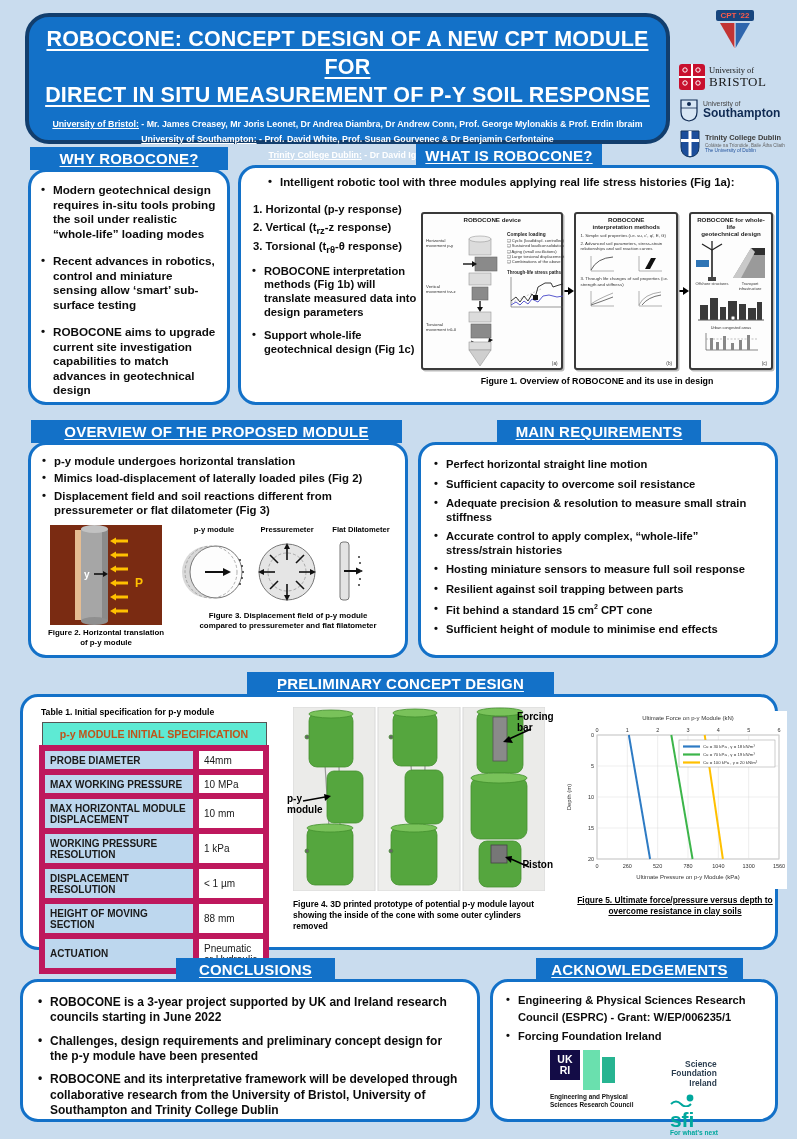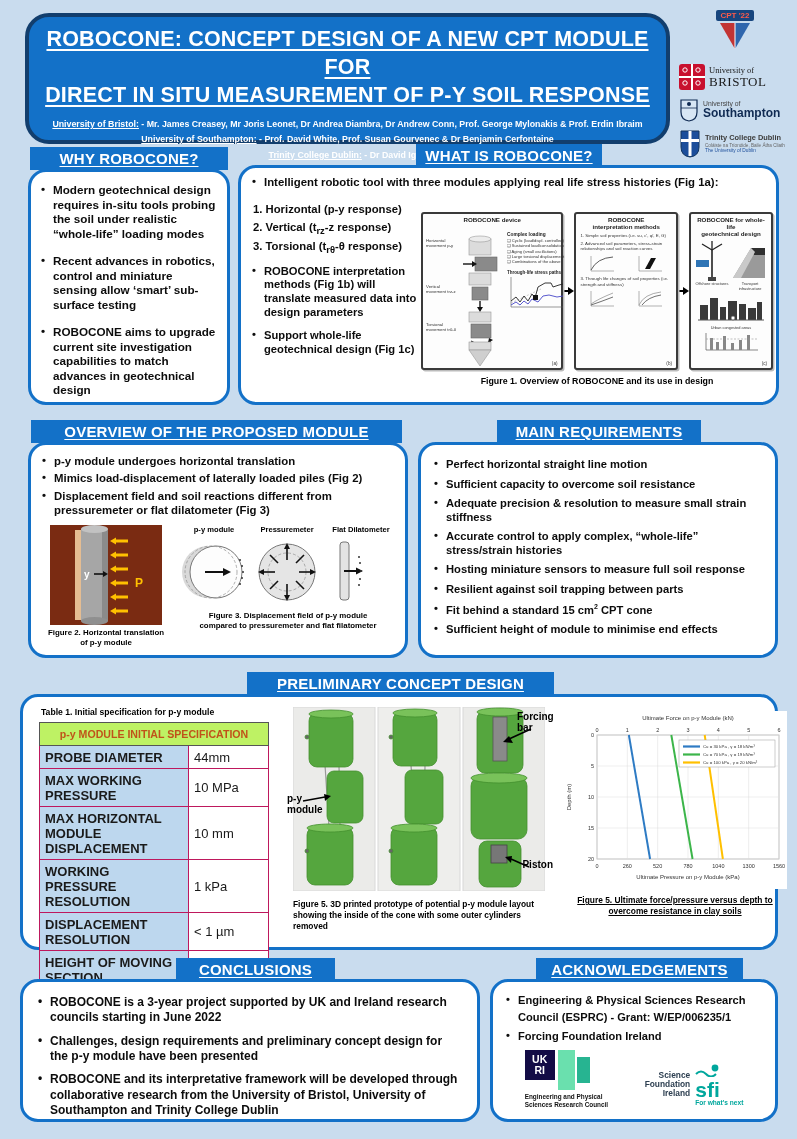--- a/index.html
+++ b/index.html
@@ -27,21 +27,21 @@
   
   .sbox{position:absolute;background:#fff;border:3px solid #1371c8;border-radius:18px;box-sizing:border-box;}
   .shead{position:absolute;background:#1371c8;color:#fff;font-weight:bold;text-align:center;text-decoration:underline;text-underline-offset:2px;z-index:3;padding:3px 4px;box-sizing:border-box;font-size:15px;letter-spacing:.2px;}
   .blist{list-style:none;margin:0;padding:0;}
   .blist li{position:relative;padding-left:13px;font-weight:bold;color:#0c0c0c;}
   .blist li::before{content:"•";position:absolute;left:1px;top:-1px;}
   #h-why{left:30px;top:147px;width:198px;}
   #b-why{left:28px;top:169px;width:202px;height:236px;padding:11px 8px 6px 9px;}
   #b-why li{font-size:11.7px;line-height:1.24;margin-bottom:13px;}
   #h-what{left:416px;top:144px;width:186px;}
-  #b-what{left:238px;top:165px;width:541px;height:240px;padding:8px 10px;}
+  #b-what{left:238px;top:165px;width:541px;height:240px;padding:8px 26px;}
   #b-what .whatintro li{font-size:11.4px;line-height:1.2;}
   .whatleft{position:absolute;left:10px;top:32px;width:172px;}
   .numitem{font-weight:bold;font-size:11.3px;margin:3px 0 3px 2px;color:#0c0c0c;}
   .whatleft .blist{margin-top:10px;}
   .whatleft li{font-size:11.2px;line-height:1.22;margin-bottom:10px;}
   
   .f1wrap{position:absolute;left:180px;top:44px;width:352px;height:158px;display:flex;align-items:stretch;}
   .panel{border:2px solid #3a3a3a;border-radius:3px;background:#fdfdfd;box-shadow:1.5px 1.5px 0 #bbb;position:relative;box-sizing:border-box;padding:2px;}
   .panel-a{width:146px;}
   .panel-b{width:106px;}
@@ -78,48 +78,48 @@
   #h-req{left:497px;top:420px;width:204px;}
   #b-req{left:418px;top:442px;width:360px;height:216px;padding:13px 12px;}
   #b-req li{font-size:11.2px;line-height:1.18;margin-bottom:6.5px;}
   #b-req sup{font-size:7px;}
   
   #h-pcd{left:247px;top:672px;width:307px;}
   #b-pcd{left:20px;top:694px;width:758px;height:256px;}
   .tblwrap{position:absolute;left:16px;top:8px;width:242px;}
   .tblcap{font-size:8.6px;font-weight:bold;margin:2px 0 5px 2px;color:#000;}
   table.spec{border-collapse:collapse;width:230px;border:1.5px solid #444;}
-  table.spec th{background:#bef264;color:#c0531a;font-size:10.6px;padding:5px 2px;border:1px solid #555;text-align:center;}
-  table.spec td{border:1px solid #be185d;font-size:13px;padding:3.5px 5px;color:#1a1a1a;}
+  table.spec th{background:#5eead4;color:#c0531a;font-size:10.6px;padding:5px 2px;border:1px solid #555;text-align:center;}
+  table.spec td{border:6px solid #be185d;font-size:10px;padding:3.5px 5px;color:#1a1a1a;}
   td.tl{background:#bdd7ee;width:138px;font-weight:600;}
   td.tv{background:#fff;font-size:9.4px;}
   .f4wrap{position:absolute;left:270px;top:10px;width:260px;}
   .f4cap{font-size:8.4px;font-weight:bold;line-height:1.3;margin-top:4px;color:#000;}
   .f4-label{position:absolute;font-weight:bold;font-size:10px;color:#000;line-height:1.1;}
   .f4-forcing{right:-6px;top:4px;width:42px;}
   .f4-module{left:-6px;top:86px;width:40px;}
   .f4-piston{right:0px;top:152px;}
   .f5wrap{position:absolute;left:540px;top:14px;width:224px;text-align:center;text-decoration:underline;}
   .f5cap{font-size:8.4px;font-weight:bold;line-height:1.3;margin-top:2px;color:#000;text-align:center;}
   
   #h-con{left:176px;top:958px;width:159px;}
   #b-con{left:20px;top:979px;width:460px;height:143px;padding:13px 14px;}
   #b-con li{font-size:12px;line-height:1.28;margin-bottom:8px;}
   #h-ack{left:536px;top:958px;width:207px;}
   #b-ack{left:490px;top:979px;width:288px;height:143px;padding:10px 12px;}
   #b-ack li{font-size:11.1px;line-height:1.5;margin-bottom:3px;}
-  .acklogos{display:flex;justify-content:center;align-items:center;gap:20px;margin-top:5px;}
+  .acklogos{display:flex;justify-content:center;align-items:flex-start;gap:20px;margin-top:5px;}
   .ukri{width:100px;}
   .ukri-mark{display:flex;align-items:flex-start;}
   .ukri-sq{width:30px;height:30px;background:#130c46;color:#fff;display:flex;flex-direction:column;justify-content:center;align-items:center;font-size:10.5px;font-weight:bold;line-height:1;}
   .ukri-bars{display:flex;align-items:flex-start;margin-left:3px;gap:2px;}
   .ukri-b1{width:17px;height:40px;background:#6ae0ae;}
   .ukri-b2{width:13px;height:26px;background:#27b491;margin-top:7px;}
   .ukri-cap{font-size:6.4px;font-weight:bold;color:#111;line-height:1.3;margin-top:3px;width:96px;}
-  .sfi{display:flex;align-items:center;gap:5px;margin-top:10px;}
+  .sfi{display:flex;align-items:center;gap:5px;margin-top:10px;flex-direction:column;}
   .sfi-name{font-size:8.4px;font-weight:bold;color:#2c3e50;text-align:right;line-height:1.12;}
   .sfi-right{text-align:left;}
   .sfi-mark{font-size:21px;font-weight:bold;color:#00a79d;line-height:.85;}
   .sfi-tag{font-size:6.6px;color:#00a79d;font-weight:bold;}
 </style>
 </head>
 <body>
 
 <div id="poster">
 
@@ -531,21 +531,21 @@
             <polygon points="216,29 210,35 220,36" fill="#000"></polygon>
           <line x1="10" y1="94" x2="32" y2="90" stroke="#000" stroke-width="1.6"></line>
             <polygon points="31,87 38,89 32,94" fill="#000"></polygon>
           <line x1="236" y1="160" x2="218" y2="152" stroke="#000" stroke-width="1.6"></line>
             <polygon points="219,149 212,150 218,156" fill="#000"></polygon>
         </svg>
         <div class="f4-label f4-forcing">Forcing bar</div>
         <div class="f4-label f4-module">p-y module</div>
         <div class="f4-label f4-piston">Piston</div>
       </div>
-      <div class="f4cap">Figure 5. 3D printed prototype of potential p-y module layout showing the inside of the cone with some outer cylinders removed</div>
+      <div class="f4cap">Figure 4. 3D printed prototype of potential p-y module layout showing the inside of the cone with some outer cylinders removed</div>
     </div>
 
     <div class="f5wrap">
       <svg id="fig5-svg" width="224" height="178" viewBox="0 0 224 178">
           <rect x="0" y="0" width="224" height="178" fill="#ffffff"></rect>
           <rect x="34" y="24" width="182" height="124" fill="#fff" stroke="#b0b0b0" stroke-width="0.8"></rect>
           <line x1="34" y1="24" x2="34" y2="148" stroke="#dcdcdc" stroke-width="0.5"></line>
           <text x="34" y="21" font-size="5.5" text-anchor="middle" fill="#333">0</text>
           <line x1="64.33333333333333" y1="24" x2="64.33333333333333" y2="148" stroke="#dcdcdc" stroke-width="0.5"></line>
           <text x="64.33333333333333" y="21" font-size="5.5" text-anchor="middle" fill="#333">1</text>

